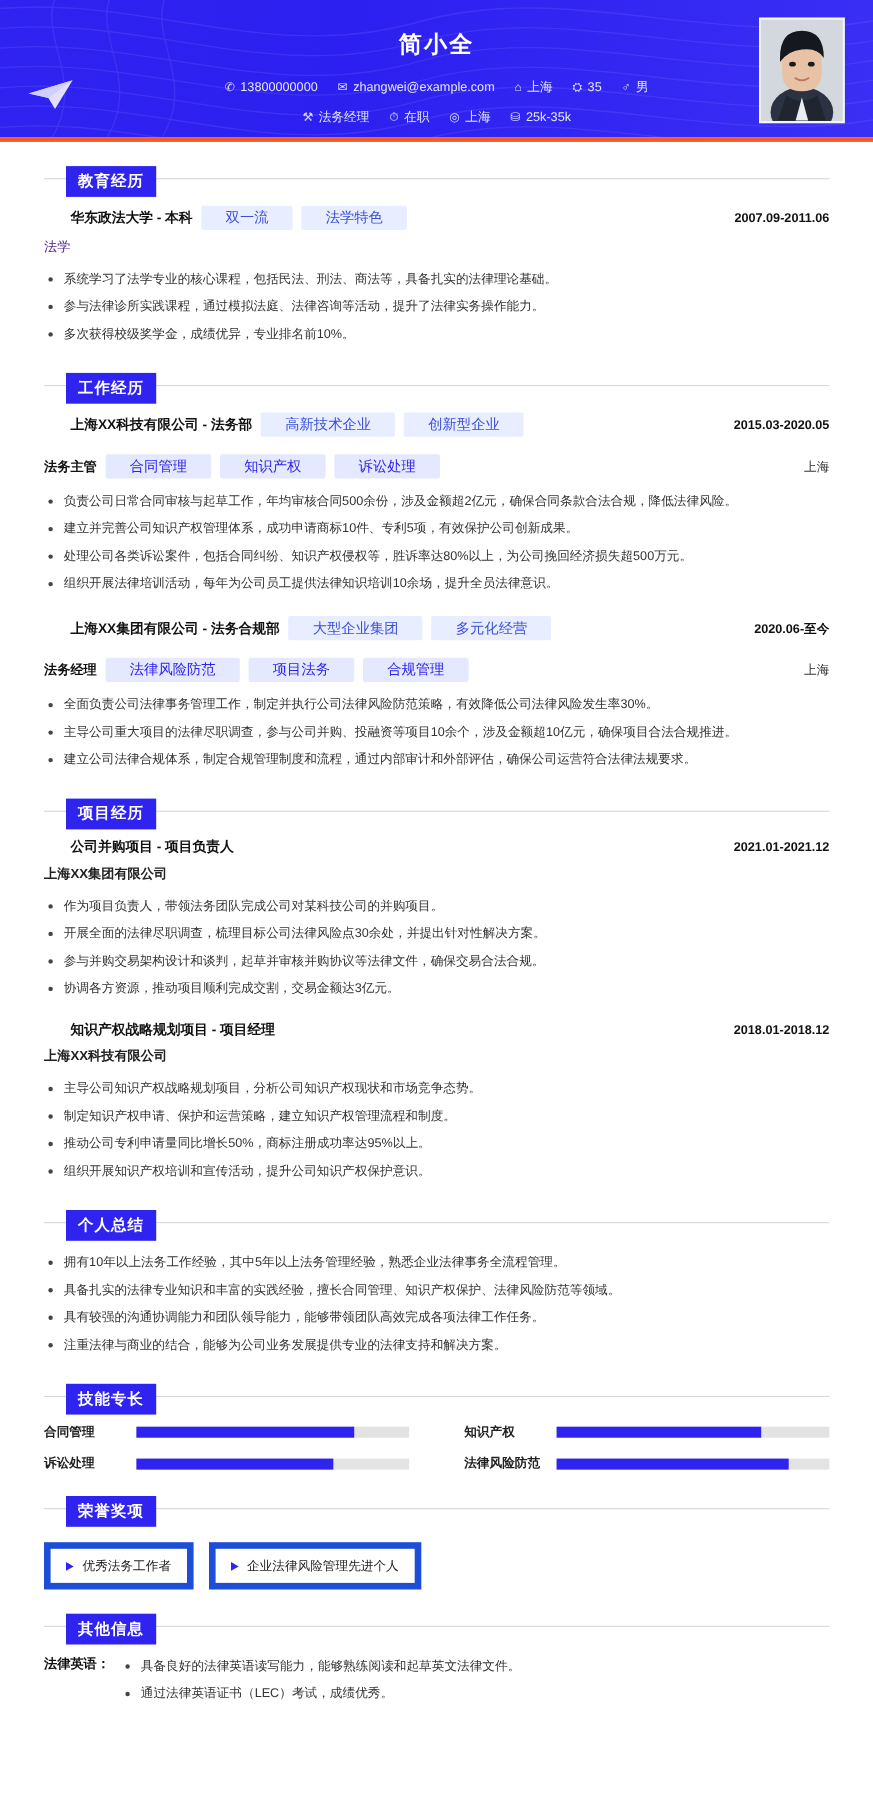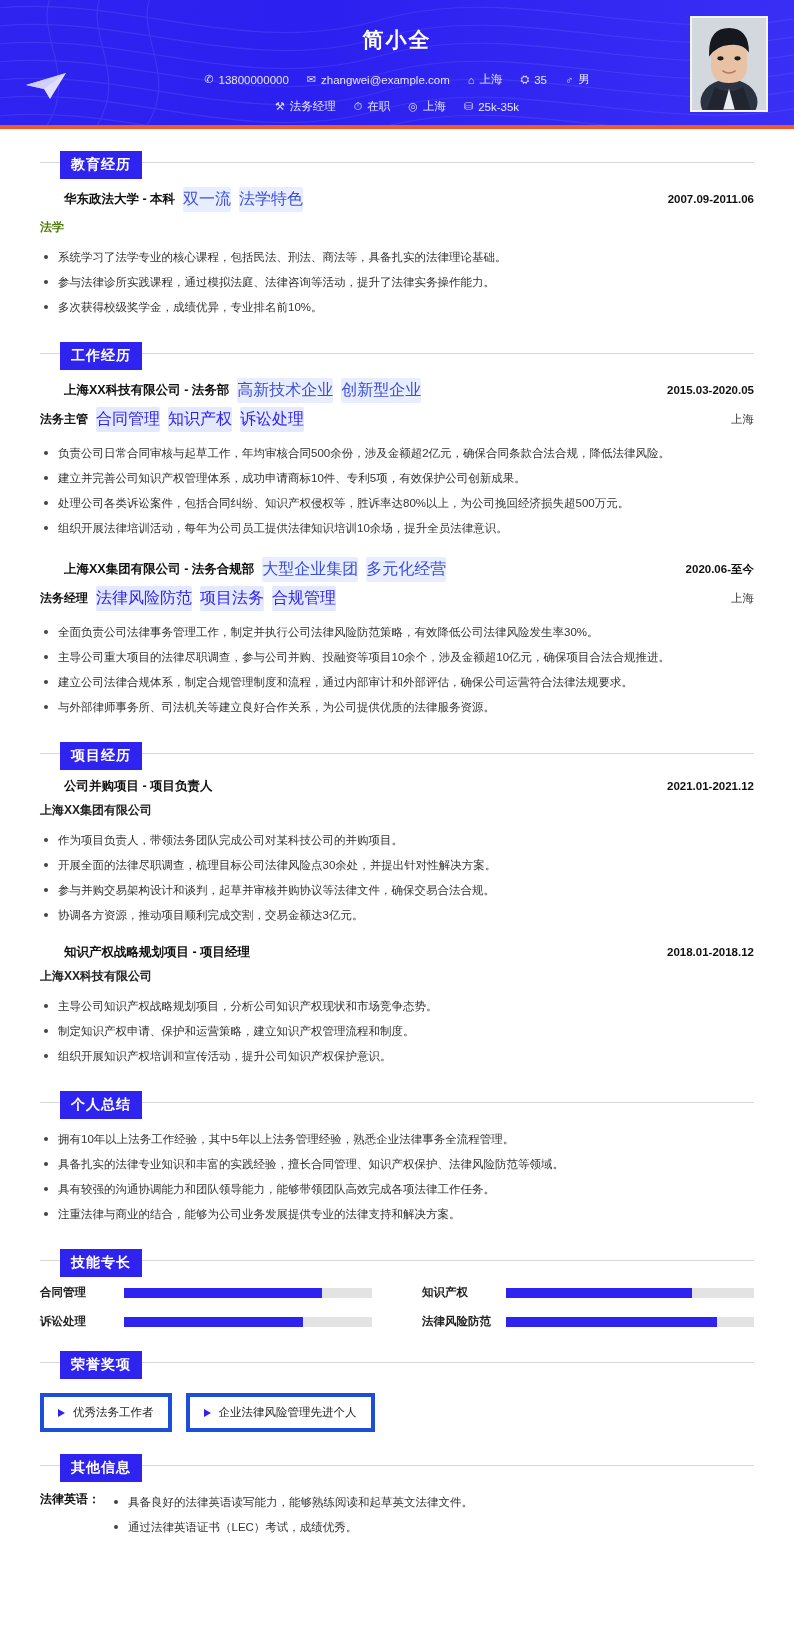--- a/index.html
+++ b/index.html
@@ -115,45 +115,45 @@
     margin-left: 24px;
   }
   .entry-date {
     font-size: 11.5px;
     font-weight: bold;
     color: #111;
     white-space: nowrap;
   }
   .tag {
     display: inline-block;
-    font-size: 16px;
+    font-size: 13px;
     font-weight: normal;
     color: #3b4fd8;
     background: #e8edff;
-    padding: 2px 0;
+    padding: 2px 22px;
     border-radius: 2px;
   }
   .tag.alt { color: #2f23f0; background: #e4e9ff; }
   .sub-line {
     display: flex;
     justify-content: space-between;
     align-items: baseline;
-    margin-top: 4px;
+    margin-top: 16px;
   }
   .sub-left {
     font-size: 12px;
     font-weight: bold;
     color: #111;
     display: flex;
     align-items: center;
     gap: 8px;
     flex-wrap: wrap;
   }
   .sub-right { font-size: 11.5px; color: #333; }
-  .major { font-size: 12px; color: #4d7c0f; margin-top: 7px; font-weight: bold;}
+  .major { font-size: 12px; color: #4c1d95; margin-top: 7px; font-weight: normal;}
   .org { font-size: 12px; color: #222; margin-top: 7px; font-weight: bold;}
 
   ul.bullets { list-style: none; margin-top: 9px; }
   ul.bullets li {
     position: relative;
     font-size: 11.5px;
     line-height: 25px;
     color: #333;
     padding-left: 18px;
   }
@@ -175,21 +175,21 @@
     margin-top: 6px;
   }
   .skill { display: flex; align-items: center; gap: 12px; }
   .skill-name { font-size: 11.5px; font-weight: bold; color: #222; width: 72px; flex: none;}
   .bar { flex: 1; height: 10px; background: #e3e3e3; position: relative; }
   .bar > i { display: block; height: 100%; background: #2f23f0; }
 
   
   .awards { display: flex; gap: 14px; margin-top: 20px; flex-wrap: wrap;}
   .award {
-    border: 4px solid #1d4ed8;
+    border: 6px solid #1d4ed8;
     padding: 8px 14px;
     font-size: 11.5px;
     color: #222;
     display: flex;
     align-items: center;
     gap: 8px;
     background: #fff;
   }
   .award .tri {
     width: 0; height: 0;
@@ -376,21 +376,20 @@
           <span class="tag alt">法律风险防范</span>
           <span class="tag alt">项目法务</span>
           <span class="tag alt">合规管理</span>
         </div>
         <div class="sub-right">上海</div>
       </div>
       <ul class="bullets">
         <li>全面负责公司法律事务管理工作，制定并执行公司法律风险防范策略，有效降低公司法律风险发生率30%。</li>
         <li>主导公司重大项目的法律尽职调查，参与公司并购、投融资等项目10余个，涉及金额超10亿元，确保项目合法合规推进。</li>
         <li>建立公司法律合规体系，制定合规管理制度和流程，通过内部审计和外部评估，确保公司运营符合法律法规要求。</li>
-        <li>与外部律师事务所、司法机关等建立良好合作关系，为公司提供优质的法律服务资源。</li>
       </ul>
     </div>
   </div>
 
   <div class="section">
     <div class="section-head">
       <div class="line"></div>
       <span class="section-title">项目经历</span>
     </div>
 
@@ -410,20 +409,21 @@
 
     <div class="entry">
       <div class="entry-top">
         <div class="entry-title">知识产权战略规划项目 - 项目经理</div>
         <div class="entry-date">2018.01-2018.12</div>
       </div>
       <div class="org">上海XX科技有限公司</div>
       <ul class="bullets">
         <li>主导公司知识产权战略规划项目，分析公司知识产权现状和市场竞争态势。</li>
         <li>制定知识产权申请、保护和运营策略，建立知识产权管理流程和制度。</li>
+        <li>推动公司专利申请量同比增长50%，商标注册成功率达95%以上。</li>
         <li>组织开展知识产权培训和宣传活动，提升公司知识产权保护意识。</li>
       </ul>
     </div>
   </div>
 
   <div class="section">
     <div class="section-head">
       <div class="line"></div>
       <span class="section-title">个人总结</span>
     </div>

